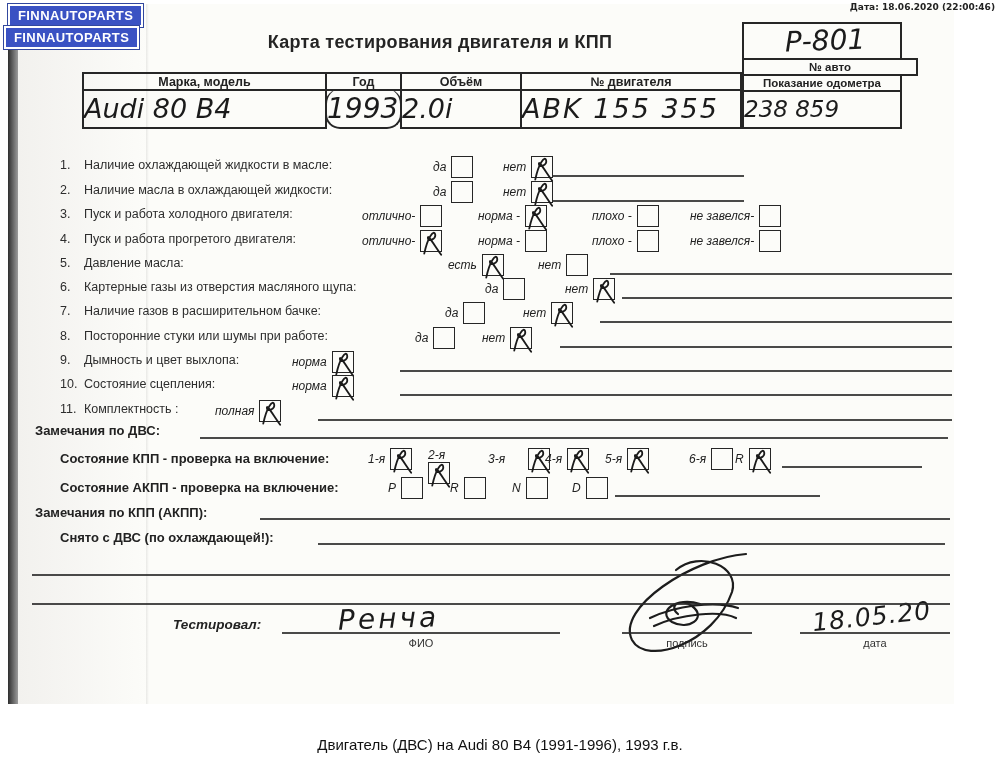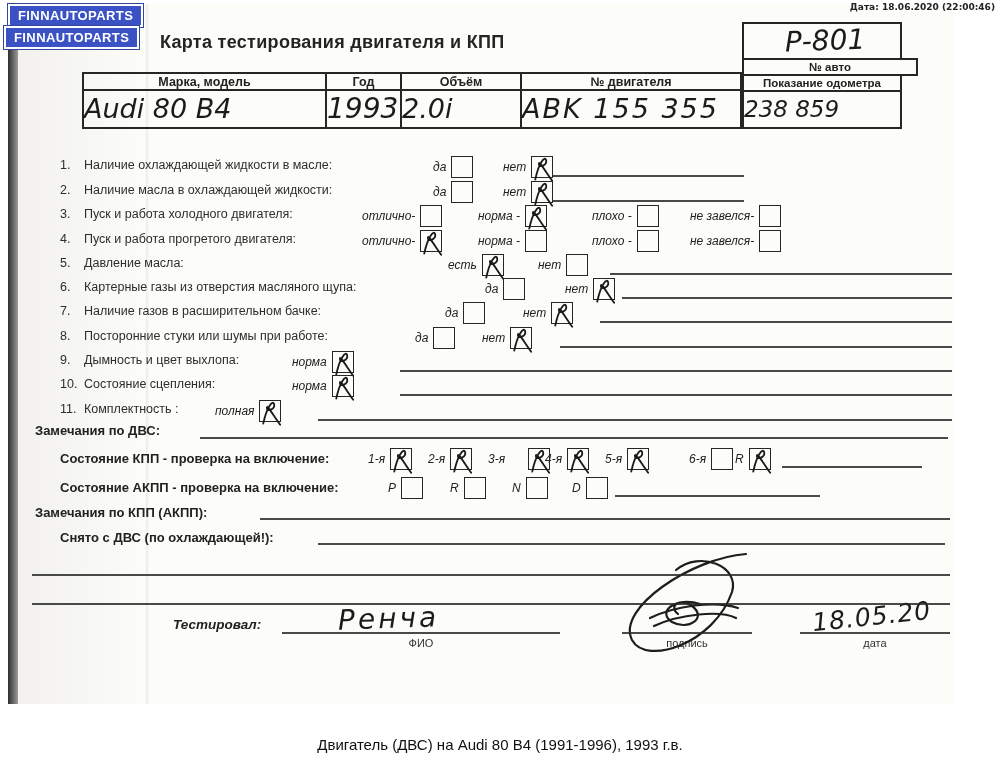--- a/index.html
+++ b/index.html
@@ -10,21 +10,21 @@
               background:linear-gradient(90deg,#f2f1ee,#fcfcf9);}
   .scan-edge{position:absolute;left:8px;top:4px;width:10px;height:700px;
              background:linear-gradient(90deg,#2e2e2e,#9b9b9b);}
   .crease{position:absolute;left:146px;top:4px;width:3px;height:700px;
           background:linear-gradient(90deg,rgba(0,0,0,.08),rgba(0,0,0,0));}
   .stamp{position:absolute;right:5px;top:2px;font-size:9px;font-weight:700;color:#222;
          font-family:"DejaVu Sans",sans-serif;margin-left:41px;}
   .badge{position:absolute;background:#3a52c3;color:#fff;font-weight:700;font-size:13px;
          letter-spacing:.4px;padding:2px 8px;border:2px solid #fff;box-shadow:0 0 0 1px #31479e;}
   .b1{left:8px;top:4px}.b2{left:4px;top:26px}
-  .title{position:absolute;left:160px;top:32px;width:560px;font-weight:700;
+  .title{position:absolute;left:160px;top:32px;width:560px;text-align:center;font-weight:700;
          font-size:18px;color:#242424;letter-spacing:.3px;}
   .cell{position:absolute;border:2px solid #262626;box-sizing:border-box;display:flex;
         align-items:center;justify-content:center;font-weight:700;font-size:12.5px;color:#222;}
   .hand{font-family:"DejaVu Sans",sans-serif;font-style:italic;color:#1b1b1b;font-weight:400;}
   .val{justify-content:flex-start;padding-left:0;border-top:none;}
   .crow{position:absolute;left:0;top:0;width:1000px;height:22px;}
   .cnum{position:absolute;left:60px;top:2px;font-size:12.5px;color:#2d2d2d;}
   .clabel{position:absolute;left:84px;top:2px;font-size:12.5px;color:#2d2d2d;}
   .opt{position:absolute;top:0;display:flex;align-items:center;height:22px;}
   .olabel{font-style:italic;font-size:12px;color:#222;margin-right:5px;white-space:nowrap;}
@@ -64,21 +64,21 @@
   <div class="cell" style="left:742px;top:58px;width:176px;height:18px;font-size:11.5px;">№ авто</div>
   <div class="cell" style="left:742px;top:74px;width:160px;height:18px;font-size:11.5px;">Показание одометра</div>
   <div class="cell val hand" style="left:742px;top:90px;width:160px;height:39px;font-size:23px;">238 859</div>
 
   <div class="cell" style="left:82px;top:72px;width:245px;height:19px;">Марка, модель</div>
   <div class="cell" style="left:325px;top:72px;width:77px;height:19px;">Год</div>
   <div class="cell" style="left:400px;top:72px;width:122px;height:19px;">Объём</div>
   <div class="cell" style="left:520px;top:72px;width:222px;height:19px;">№ двигателя</div>
 
   <div class="cell val hand" style="left:82px;top:89px;width:245px;height:40px;font-size:27px;">Audi 80 B4</div>
-  <div class="cell val hand" style="left:325px;top:89px;width:77px;height:40px;font-size:28px;">1993</div>
+  <div class="cell val hand" style="left:325px;top:89px;width:77px;height:40px;font-size:28px;border-radius:15px;">1993</div>
   <div class="cell val hand" style="left:400px;top:89px;width:122px;height:40px;font-size:27px;">2.0i</div>
   <div class="cell val hand" style="left:520px;top:89px;width:222px;height:40px;font-size:27px;letter-spacing:2px;">ABK 155 355</div>
 
   <div id="rows">
       <div class="crow" style="top: 156px;">
         <div class="cnum">1.</div>
         <div class="clabel">Наличие охлаждающей жидкости в масле:</div>
         <div class="opt" style="left: 433px;">
           <div class="olabel">да</div>
           <div class="box"></div>
@@ -272,21 +272,21 @@
   <div class="slabel" style="left:60px;top:451px;">Состояние КПП - проверка на включение:</div>
   <div class="optrow" id="kpp-row" style="top:448px;">
       <div class="opt" style="left: 368px;">
         <div class="olabel">1-я</div>
         <div class="box">
           <svg viewBox="0 0 24 24" class="chk">
             <path d="M6 22 C9 8 14 2 15 6 C16 10 9 13 9 9 C9 6 13 13 20 23"></path>
           </svg>
         </div>
       </div>
-      <div class="opt" style="left: 428px;">
+      <div class="opt" style="left: 428px; flex-direction: column;">
         <div class="olabel">2-я</div>
         <div class="box">
           <svg viewBox="0 0 24 24" class="chk">
             <path d="M6 22 C9 8 14 2 15 6 C16 10 9 13 9 9 C9 6 13 13 20 23"></path>
           </svg>
         </div>
       </div>
       <div class="opt" style="left: 488px; gap: 18px;">
         <div class="olabel">3-я</div>
         <div class="box">

